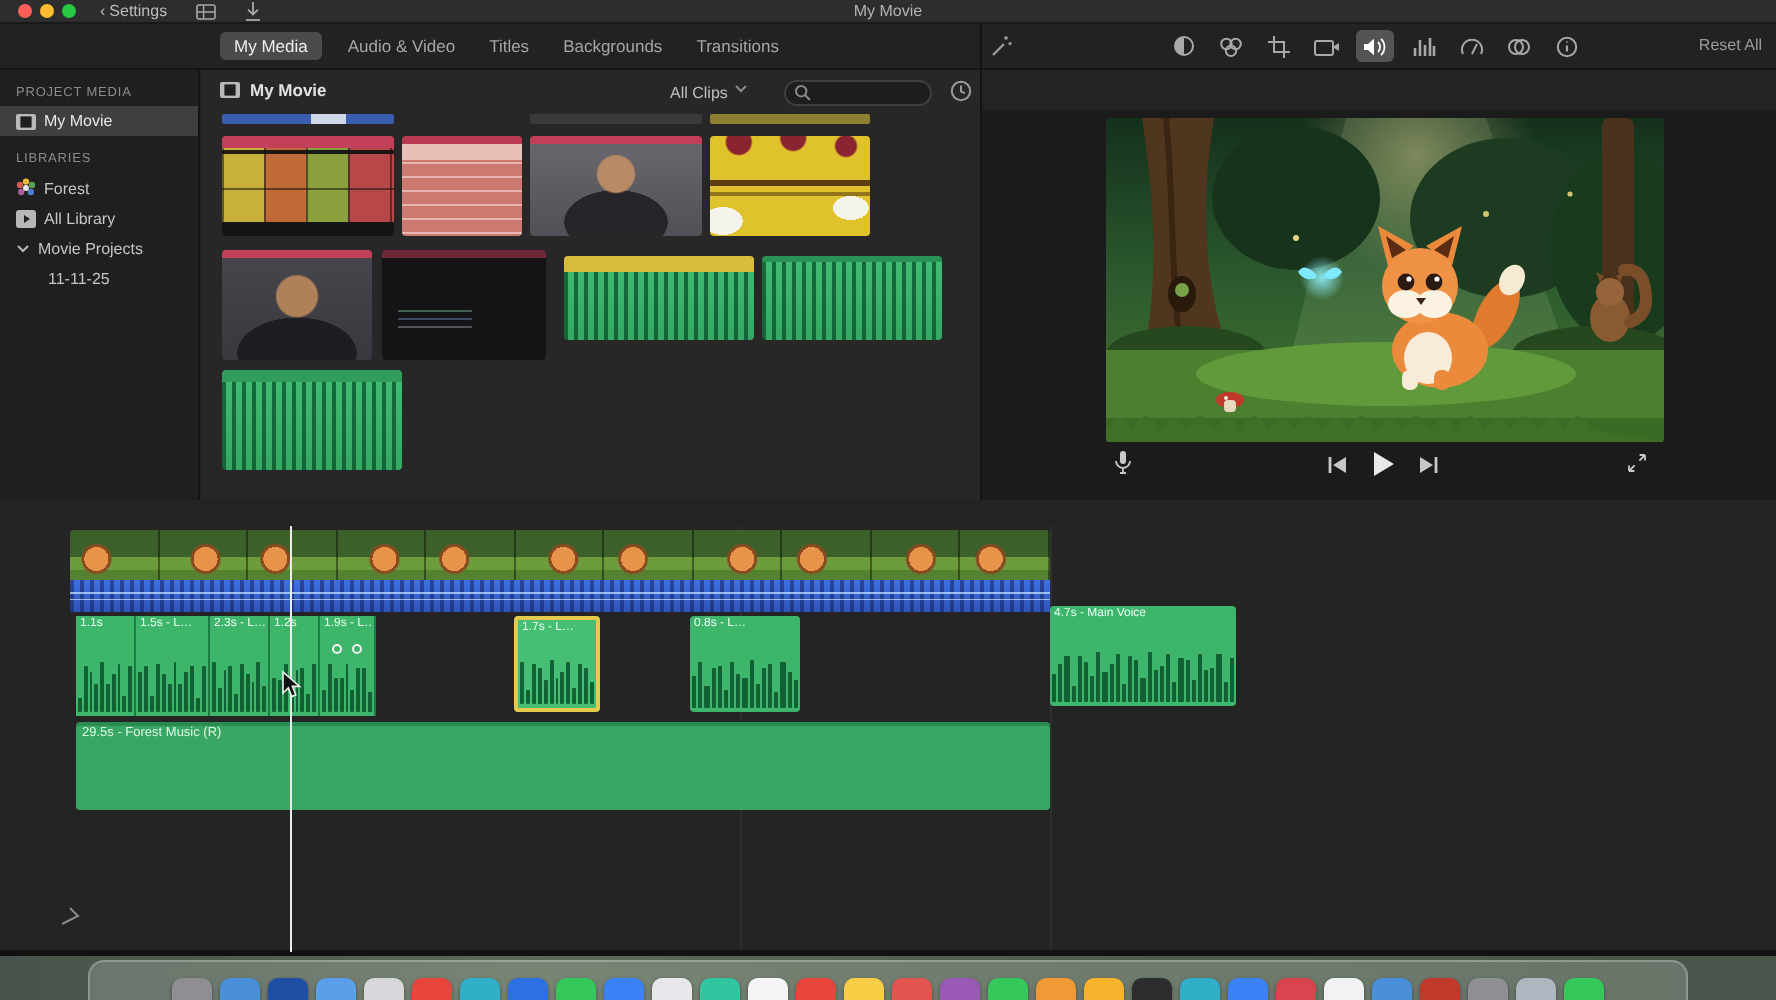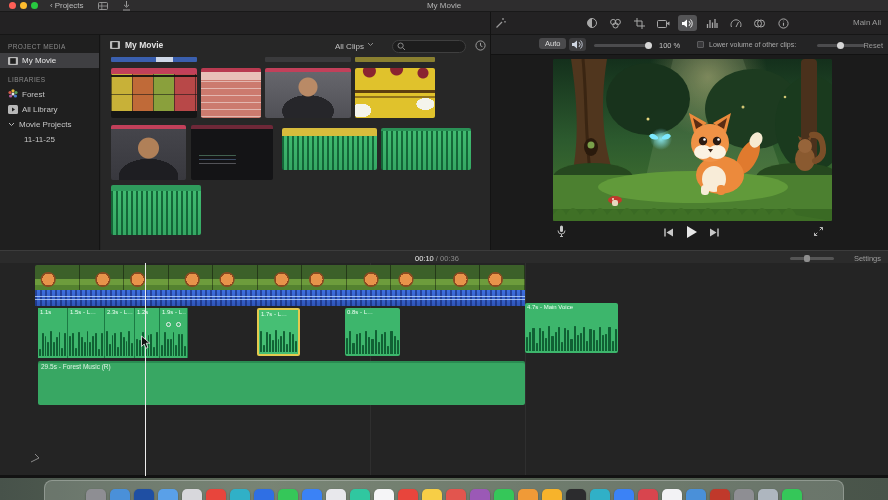--- a/index.html
+++ b/index.html
@@ -174,38 +174,45 @@
 <body>
 
 <div id="app">
 
   <div id="titlebar">
     <span class="tl" id="tl-red"></span>
     <span class="tl" id="tl-yel"></span>
     <span class="tl" id="tl-grn"></span>
     <span id="back-btn">
       <span>‹</span>
-      <span>Projects</span>
+      <span>Settings</span>
     </span>
     <span class="tb-ic">
         <svg width="10" height="8" viewBox="0 0 10 8">
           <rect x=".5" y=".5" width="9" height="7" rx="1" fill="none" stroke="currentColor" stroke-width=".8"></rect>
           <path d="M3.8.5v7M.5 4h9" stroke="currentColor" stroke-width=".7"></path>
         </svg>
       </span>
     <span class="tb-ic">
         <svg width="9" height="10" viewBox="0 0 9 10">
           <path d="M4.5 0v5.5M2 3.8l2.5 2.4L7 3.8" fill="none" stroke="currentColor" stroke-width=".9"></path>
           <path d="M1 9h7" stroke="currentColor" stroke-width=".9"></path>
         </svg>
       </span>
     <span id="win-title">My Movie</span>
   </div>
 
   <div id="toolbar">
+    <div id="tabs">
+        <div class="tab active">My Media</div>
+        <div class="tab">Audio &amp; Video</div>
+        <div class="tab">Titles</div>
+        <div class="tab">Backgrounds</div>
+        <div class="tab">Transitions</div>
+      </div>
     <span id="enhance-wand">
         <svg width="12" height="12" viewBox="0 0 12 12">
           <path d="M1.5 10.5 7 5" stroke="currentColor" stroke-width="1.2"></path>
           <path d="M8 1v2M7 2h2M10 4v1.6M9.2 4.8h1.6" stroke="currentColor" stroke-width=".8"></path>
         </svg>
       </span>
     <div id="adjGroup">
         <div class="adj">
           <svg width="12" height="12" viewBox="0 0 12 12">
             <circle cx="6" cy="6" r="4.5" fill="none" stroke="currentColor"></circle>
@@ -253,42 +260,23 @@
             <circle cx="8" cy="5.5" r="3.5" fill="none" stroke="currentColor"></circle>
           </svg>
         </div>
         <div class="adj">
           <svg width="11" height="11" viewBox="0 0 11 11">
             <circle cx="5.5" cy="5.5" r="4.6" fill="none" stroke="currentColor"></circle>
             <path d="M5.5 4.8v3M5.5 2.8v.4" stroke="currentColor" stroke-width="1.1"></path>
           </svg>
         </div>
       </div>
-    <span id="reset-all">Main All</span>
+    <span id="reset-all">Reset All</span>
   </div>
 
-  <div id="volbar">
-    <span id="auto-btn">Auto</span>
-    <span id="spk-btn">
-        <svg width="13" height="11" viewBox="0 0 13 11">
-          <path d="M1 4h2l3-2.6v8.2L3 7H1z" fill="currentColor"></path>
-          <path d="M8 3a3.5 3.5 0 0 1 0 5M9.5 1.5a5.5 5.5 0 0 1 0 8" fill="none" stroke="currentColor" stroke-width=".9"></path>
-        </svg>
-      </span>
-    <div class="slider" id="vol-slider">
-        <span class="knob" style="left:51px"></span>
-      </div>
-    <span id="vol-pct">100 %</span>
-    <span id="lower-chk"></span>
-    <span id="lower-lbl">Lower volume of other clips:</span>
-    <div class="slider" id="duck-slider">
-        <span class="knob" style="left:20px"></span>
-      </div>
-    <span id="vol-reset">Reset</span>
-  </div>
 
   <div id="side">
       <div class="side-h">PROJECT MEDIA</div>
       <div class="side-item sel">
         <div class="side-ic">
           <svg width="10" height="8" viewBox="0 0 10 8">
             <rect width="10" height="8" rx="1" fill="currentColor"></rect>
             <rect x="2.2" y="1.2" width="5.6" height="5.6" fill="#1f1f1f"></rect>
           </svg>
         </div>
@@ -474,27 +462,20 @@
           <path d="M1 .5l6.5 4L1 8.5z" fill="currentColor"></path>
         </svg>
       </span>
     <span class="pb" id="fs-btn">
         <svg width="11" height="11" viewBox="0 0 11 11">
           <path d="M1.5 9.5 4.3 6.7M9.5 1.5 6.7 4.3M1.5 9.5H4.2M1.5 9.5V6.8M9.5 1.5H6.8M9.5 1.5v2.7" fill="none" stroke="currentColor" stroke-width=".9"></path>
         </svg>
       </span>
   </div>
 
-  <div id="tl-head">
-    <span id="tl-time"><span class="cur">00:10</span><span> / </span><span>00:36</span></span>
-    <div class="slider" id="zoom-slider">
-        <span class="knob"></span>
-      </div>
-    <span id="tl-settings">Settings</span>
-  </div>
 
   <div id="tl-body">
     <div class="gline" style="left:370px"></div>
     <div class="gline" style="left:525px"></div>
     <div id="strip">
         <div class="frame" style="--fx: 30%;"></div>
         <div class="frame" style="--fx: 53%;"></div>
         <div class="frame" style="--fx: 31%;"></div>
         <div class="frame" style="--fx: 54%;"></div>
         <div class="frame" style="--fx: 32%;"></div>

